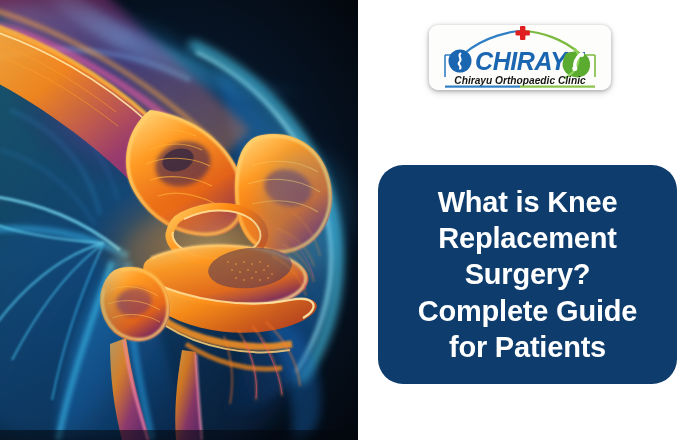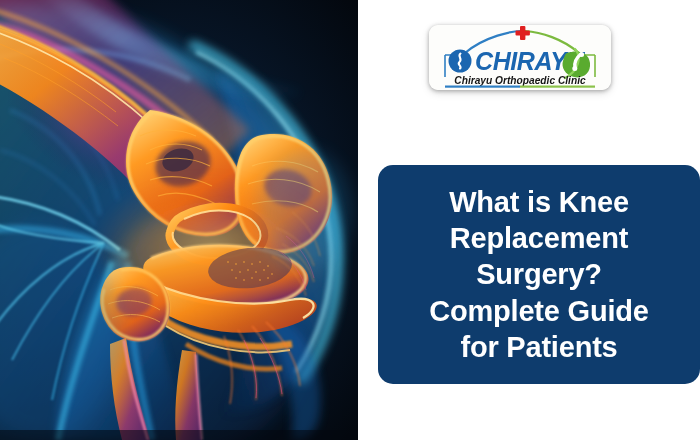--- a/index.html
+++ b/index.html
@@ -53,24 +53,24 @@
     display: block;
     width: 182px;
     height: 65px;
   }
 
   
   .title-panel {
     position: absolute;
     left: 378px;
     top: 165px;
-    width: 322px;
+    width: 299px;
     height: 219px;
     background: #0e3c6d;
-    border-radius: 15px;
+    border-radius: 25px;
     box-sizing: border-box;
     display: flex;
     align-items: center;
     justify-content: center;
   }
   .title-text {
     color: #ffffff;
     font-family: "Liberation Sans", sans-serif;
     font-weight: bold;
     font-size: 29px;

